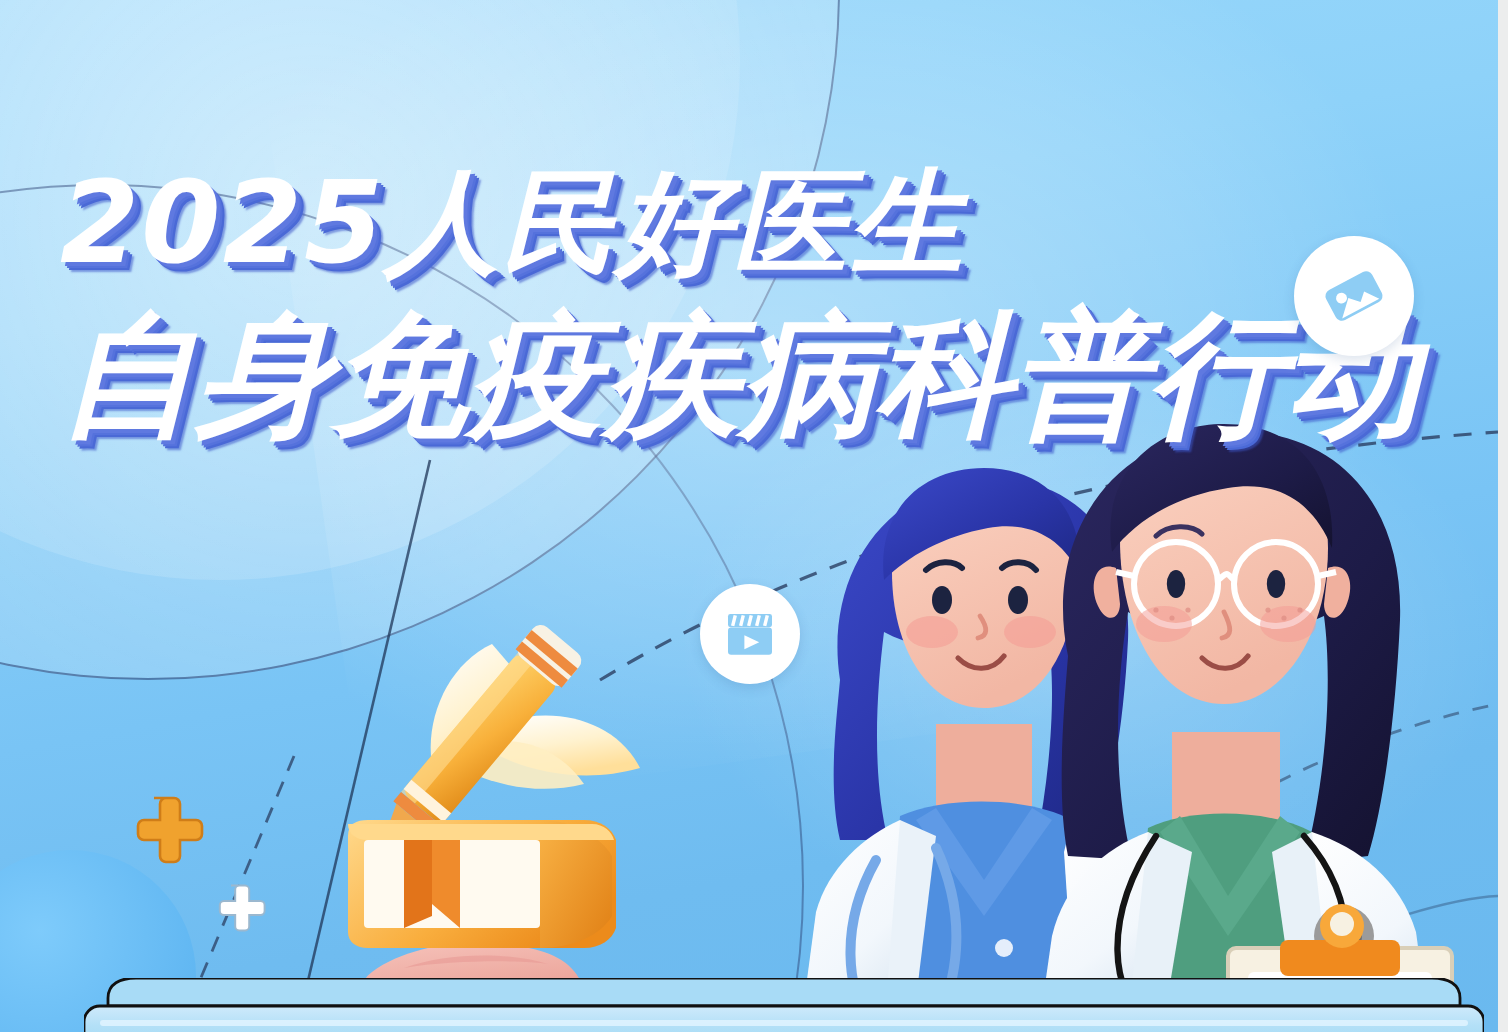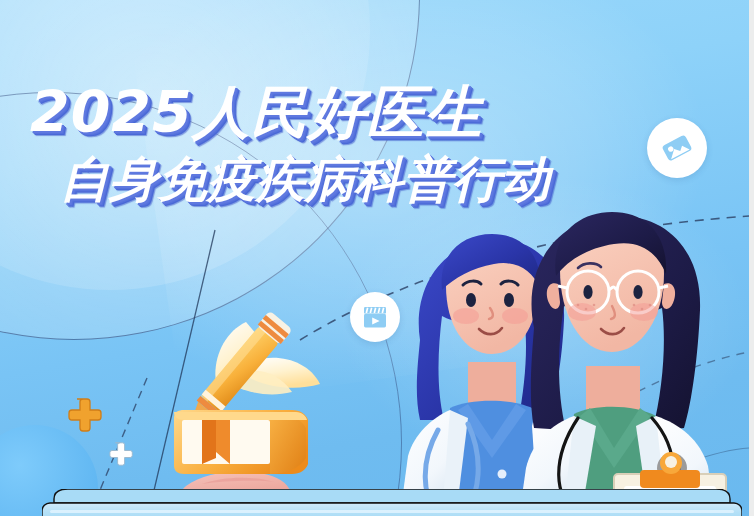--- a/index.html
+++ b/index.html
@@ -104,21 +104,21 @@
     white-space: nowrap;
     letter-spacing: 1px;
     font-style: italic;
     text-shadow:
        2px 2px 0 #5f79e0,
        3px 3px 0 #5572dc,
        4px 4px 0 #4a69d6,
        5px 5px 1px rgba(60,86,200,.55);
   }
   .title-line-1 { font-size: 57px; }
-  .title-line-2 { font-size: 49px; margin-top: 14px; letter-spacing: 0px; margin-left: 30px; }
+  .title-line-2 { font-size: 68px; margin-top: 14px; letter-spacing: 0px; }
 
   
   .badge {
     position: absolute;
     border-radius: 50%;
     background: #ffffff;
     box-shadow: 0 2px 6px rgba(40,80,140,.16);
     display: flex;
     align-items: center;
     justify-content: center;

